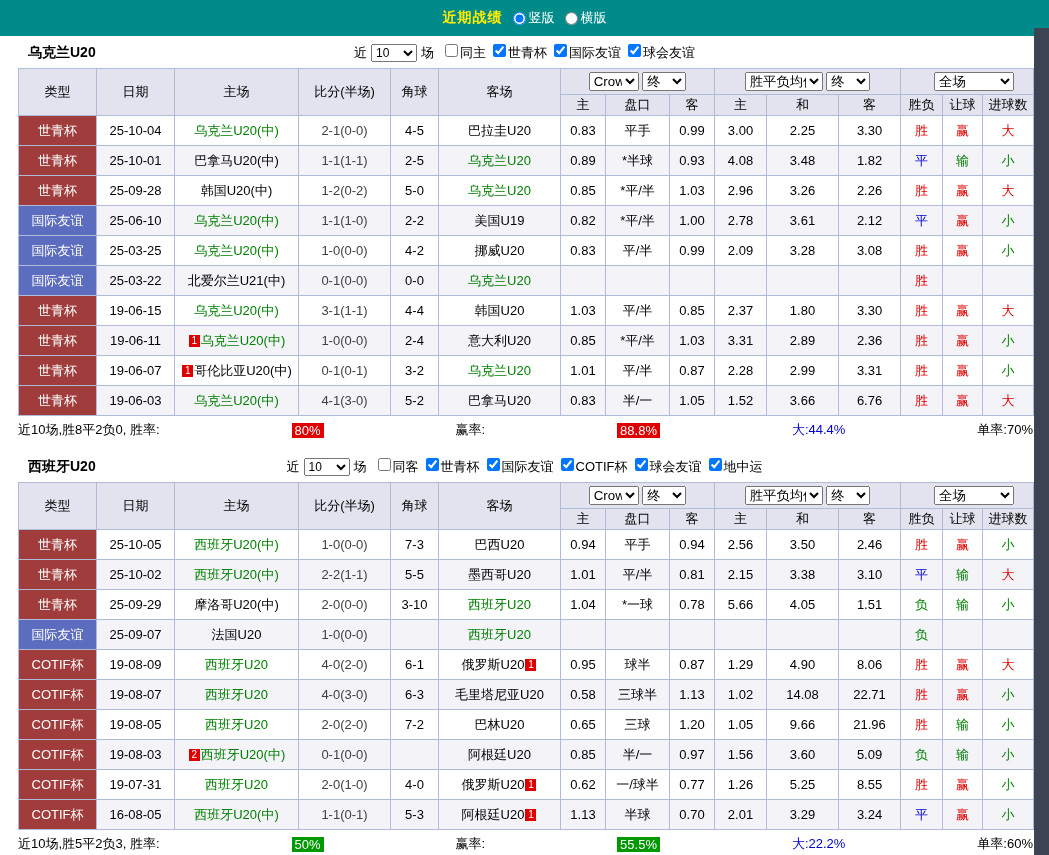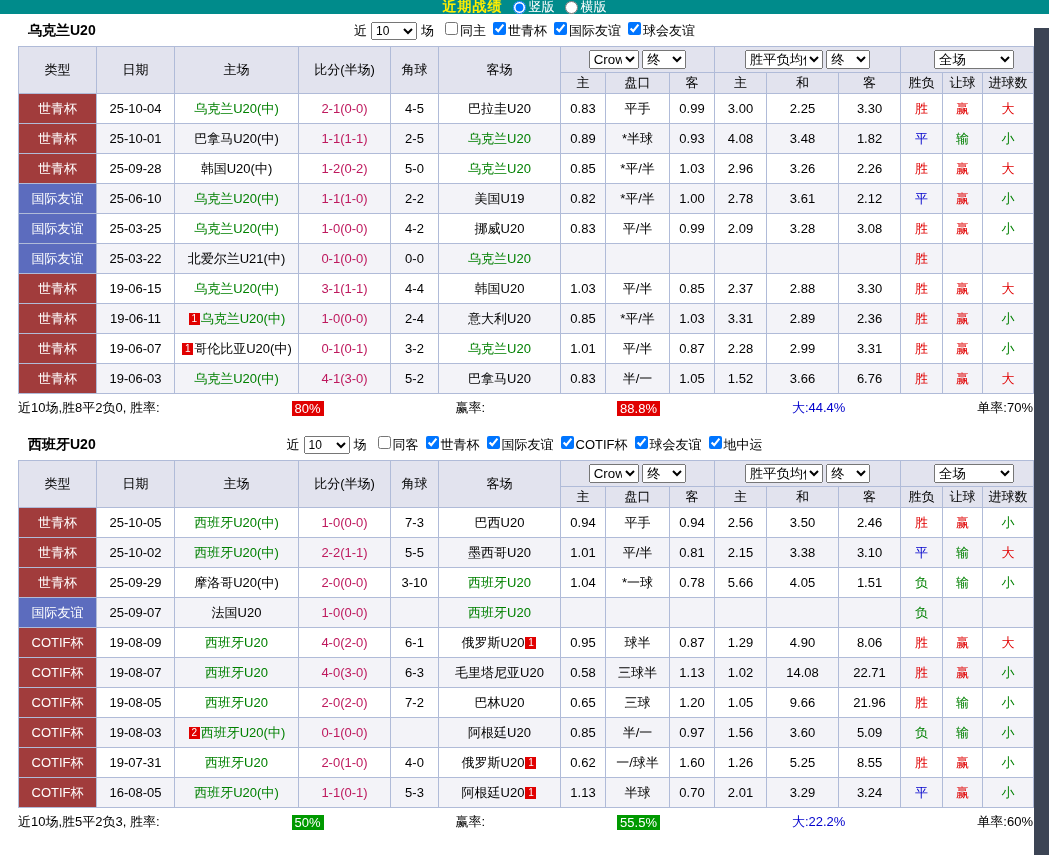--- a/index.html
+++ b/index.html
@@ -2,21 +2,21 @@
 <html><head>
 <meta charset="utf-8">
 <style>
   * { box-sizing: border-box; }
   html,body { margin:0; padding:0; }
   body {
     width:1049px; height:855px; overflow:hidden; position:relative;
     background:#ffffff; font-family:"Liberation Sans", sans-serif; color:#000;
   }
   .topbar {
-    height:14px; background:#008b8b; color:#fff; font-size:13px;
+    height:36px; background:#008b8b; color:#fff; font-size:13px;
     display:flex; align-items:center; justify-content:center; gap:10px;
   }
   .topbar .title { color:#ffee00; font-weight:bold; font-size:14px; letter-spacing:1px; }
   .radio-label { display:inline-flex; align-items:center; gap:3px; cursor:pointer; }
   .radio-label input { margin:0; }
   .side-strip { position:absolute; top:28px; right:0; width:15px; height:827px; background:#3c4454; }
 
   .team-section { margin-top:2px; }
   .controls {
     position:relative; height:30px; display:flex; align-items:center;
@@ -39,21 +39,21 @@
     font-weight:normal; padding:0 2px; overflow:hidden; white-space:nowrap;
   }
   .stats thead th { background:#e2e3ee; }
   .stats tr.h1 th { height:26px; }
   .stats tr.h2 th { height:21px; }
   .stats tbody td { height:30px; }
   .stats tbody tr:nth-child(even) { background:#f3f3f8; }
 
   td.t-cup { background:#a13c3c; color:#fff; }
   td.t-frd { background:#5c6cbe; color:#fff; }
-  .score { color:#be185d; }
+  .score { color:#404040; }
   .tname { cursor:pointer; }
   .green { color:#008000; }
   .c-red { color:#e00000; }
   .c-blue { color:#0000cc; }
   .c-green { color:#008000; }
   .rc {
     display:inline-block; background:#e00000; color:#fff; font-size:10px;
     line-height:12px; min-width:11px; padding:0 1px; margin:0 1px; vertical-align:1px;
   }
   .summary {
@@ -264,21 +264,21 @@
             <td class="t-cup">世青杯</td>
             <td>19-06-15</td>
             <td><span class="tname green">乌克兰U20(中)</span></td>
             <td class="score">3-1(1-1)</td>
             <td>4-4</td>
             <td><span class="tname">韩国U20</span></td>
             <td>1.03</td>
             <td>平/半</td>
             <td>0.85</td>
             <td>2.37</td>
-            <td>2.88</td>
+            <td>1.80</td>
             <td>3.30</td>
             <td class="c-red">胜</td>
             <td class="c-red">赢</td>
             <td class="c-red">大</td>
           </tr>
           <tr>
             <td class="t-cup">世青杯</td>
             <td>19-06-11</td>
             <td><span class="rc">1</span><span class="tname green">乌克兰U20(中)</span></td>
             <td class="score">1-0(0-0)</td>
@@ -556,21 +556,21 @@
           </tr>
           <tr>
             <td class="t-cup">COTIF杯</td>
             <td>19-07-31</td>
             <td><span class="tname green">西班牙U20</span></td>
             <td class="score">2-0(1-0)</td>
             <td>4-0</td>
             <td><span class="tname">俄罗斯U20</span><span class="rc">1</span></td>
             <td>0.62</td>
             <td>一/球半</td>
-            <td>1.60</td>
+            <td>0.77</td>
             <td>1.26</td>
             <td>5.25</td>
             <td>8.55</td>
             <td class="c-red">胜</td>
             <td class="c-red">赢</td>
             <td class="c-green">小</td>
           </tr>
           <tr>
             <td class="t-cup">COTIF杯</td>
             <td>16-08-05</td>

